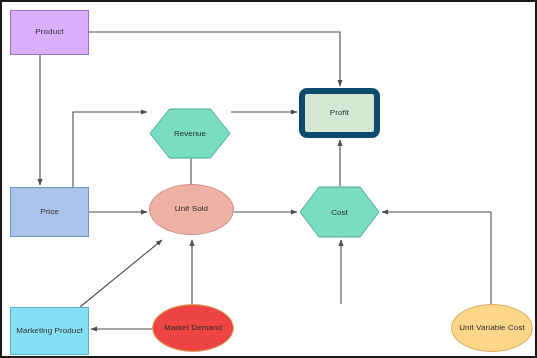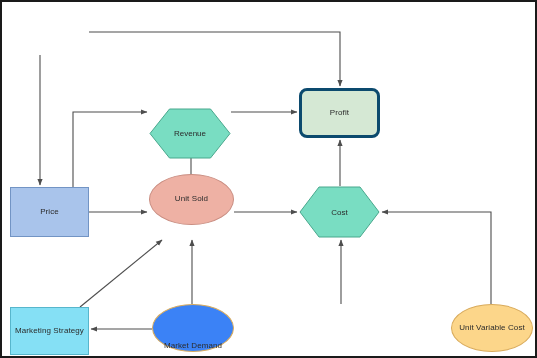--- a/index.html
+++ b/index.html
@@ -94,52 +94,55 @@
         <path d="M 232 210 L 295 210" stroke="#4d4d4d" stroke-width="1.1" fill="none" marker-end="url(#arrowhead)"></path>
         <path d="M 338 184 L 338 138" stroke="#4d4d4d" stroke-width="1.1" fill="none" marker-end="url(#arrowhead)"></path>
         <path d="M 190 302 L 190 238" stroke="#4d4d4d" stroke-width="1.1" fill="none" marker-end="url(#arrowhead)"></path>
         <path d="M 150 327 L 89 327" stroke="#4d4d4d" stroke-width="1.1" fill="none" marker-end="url(#arrowhead)"></path>
         <path d="M 78 305 L 160 238" stroke="#4d4d4d" stroke-width="1.1" fill="none" marker-end="url(#arrowhead)"></path>
         <path d="M 339 302 L 339 238" stroke="#4d4d4d" stroke-width="1.1" fill="none" marker-end="url(#arrowhead)"></path>
         <path d="M 489 302 L 489 210 L 380 210" stroke="#4d4d4d" stroke-width="1.1" fill="none" marker-end="url(#arrowhead)"></path>
       </g>
   </svg>
 
+  <div class="node shape-rect" style="left:8px; top:8px; width:79px; height:45px; background:#d9aefb; border-color:#9a74c4;">
+    <span class="node-label">Product</span>
+  </div>
 
   <div class="hex-wrap" style="left:147px; top:85px; width:82px; height:51px;margin-top:21px;">
     <svg class="hex-svg" width="82" height="51" viewBox="0 0 82 51" xmlns="http://www.w3.org/2000/svg">
       <polygon points="20.5,1 61.5,1 81,25.5 61.5,50 20.5,50 1,25.5" fill="#79ddc2" stroke="#49a88d" stroke-width="1"></polygon>
     </svg>
     <span class="hex-label">Revenue</span>
   </div>
 
-  <div class="node shape-round" style="left:297px; top:86px; width:81px; height:50px; background:#d5e8d4; border:3px solid #0c4a6e;">
+  <div class="node shape-round" style="left:297px; top:86px; width:81px; height:50px; background:#d5e8d4; border:6px solid #0c4a6e;">
     <span class="node-label">Profit</span>
   </div>
 
   <div class="node shape-rect" style="left:8px; top:185px; width:79px; height:50px; background:#a9c4eb; border-color:#7294c4;text-align:center;">
     <span class="node-label">Price</span>
   </div>
 
-  <div class="node shape-ellipse" style="left:147px; top:172px; width:85px; height:51px; background:#eeb1a4; border:1px solid #c98d81;">
+  <div class="node shape-ellipse" style="left:147px; top:182px; width:85px; height:51px; background:#eeb1a4; border:1px solid #c98d81;">
     <span class="node-label">Unit Sold</span>
   </div>
 
   <div class="hex-wrap" style="left:297px; top:184px; width:81px; height:52px;">
     <svg class="hex-svg" width="81" height="52" viewBox="0 0 81 52" xmlns="http://www.w3.org/2000/svg">
       <polygon points="20,1 61,1 80,26 61,51 20,51 1,26" fill="#79ddc2" stroke="#49a88d" stroke-width="1"></polygon>
     </svg>
     <span class="hex-label">Cost</span>
   </div>
 
   <div class="node shape-rect" style="left:8px; top:305px; width:79px; height:48px; background:#85e0f5; border-color:#57b6cc;">
-    <span class="node-label">Marketing Strategy</span>
+    <span class="node-label">Marketing Product</span>
   </div>
 
-  <div class="node shape-ellipse" style="left:150px; top:302px; width:82px; height:48px; background:#3b82f6; border:1px solid #d9ab5c;align-items:flex-end;">
+  <div class="node shape-ellipse" style="left:150px; top:302px; width:82px; height:48px; background:#ef4444; border:1px solid #d9ab5c;">
     <span class="node-label">Market Demand</span>
   </div>
 
 
   <div class="node shape-ellipse" style="left:449px; top:302px; width:82px; height:48px; background:#fcd68a; border:1px solid #d9ab5c;align-items:center;">
     <span class="node-label">Unit Variable Cost</span>
   </div>
 
 </div>
 

